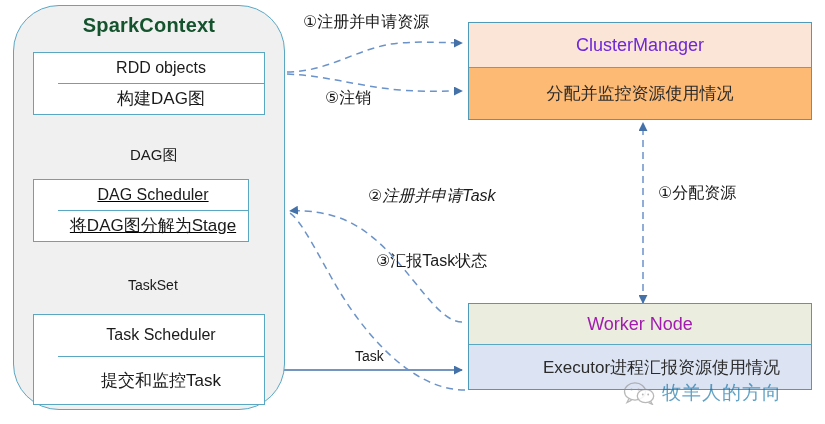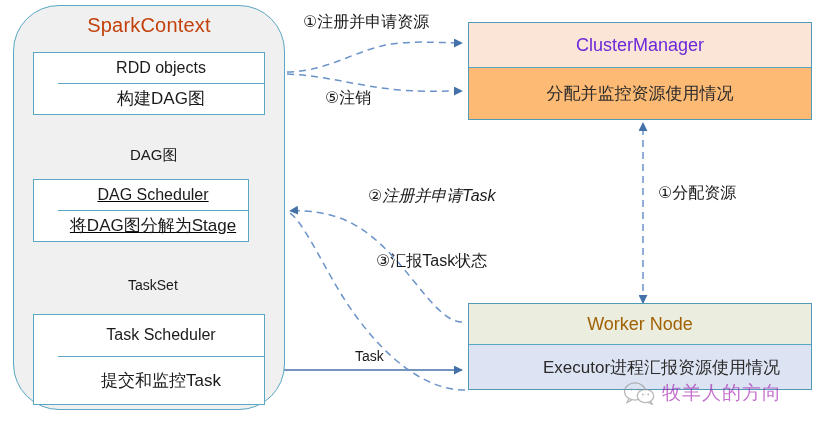--- a/index.html
+++ b/index.html
@@ -38,22 +38,22 @@
     border-radius: 46px;
     box-sizing: border-box;
   }
   .sc-title {
     position: absolute;
     left: 13px;
     top: 14px;
     width: 272px;
     text-align: center;
     font-size: 20px;
-    font-weight: normal;
-    color: #c2410c;
+    font-weight: bold;
+    color: #14532d;
     letter-spacing: .2px;
   }
 
   
   .stack {
     position: absolute;
     box-sizing: border-box;
     border: 1.2px solid #5aa7c4;
     background: #ffffff;
   }
@@ -93,21 +93,21 @@
     font-size: 17px;
     color: #2b2b2b;
   }
 
   
   #box-wn { left: 468px; top: 303px; width: 344px; height: 87px; border-color: #4f9ab8; }
   #box-wn .row.top {
     height: 41px;
     background: #ebedde;
     font-size: 18px;
-    color: #a16207;
+    color: #a21caf;
   }
   #box-wn .row.body {
     height: 44px;
     background: #dce3f2;
     font-size: 17px;
     color: #2b2b2b;
     padding-left: 43px;
   }
 
   
@@ -139,21 +139,21 @@
     gap: 6px;
     opacity: .62;
   }
   .wm-logo {
     position: relative;
     width: 34px;
     height: 24px;
   }
   .wm-text {
     font-size: 19px;
-    color: #a21caf;
+    color: #0369a1;
     letter-spacing: 1px;
   }
 </style>
 </head>
 <body>
 
 <div id="canvas">
 
   <svg id="wires" viewBox="0 0 825 424" xmlns="http://www.w3.org/2000/svg">
     <defs>

